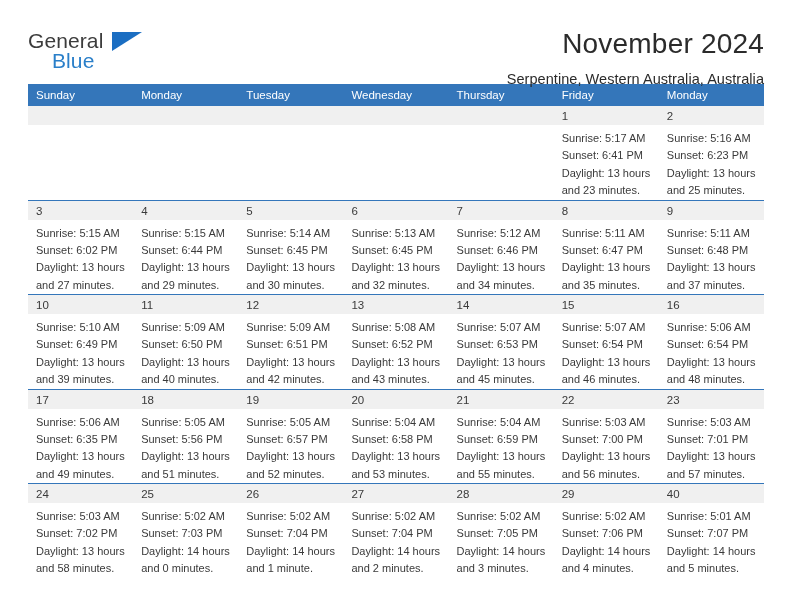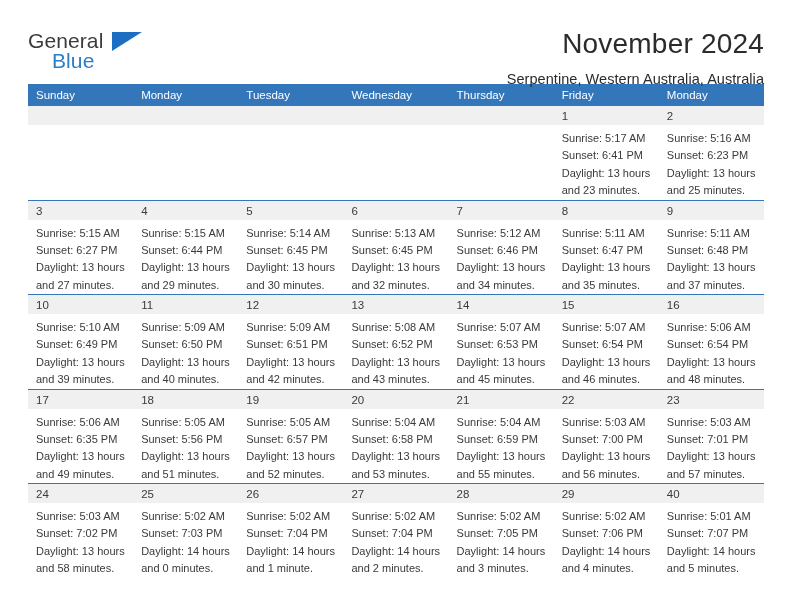--- a/index.html
+++ b/index.html
@@ -219,21 +219,21 @@
               </div>
             </div>
           </td>
         </tr>
         <tr>
           <td>
             <div class="cell">
               <div class="daynum">3</div>
               <div class="details">
                 <div>Sunrise: 5:15 AM</div>
-                <div>Sunset: 6:27 PM</div>
+                <div>Sunset: 6:02 PM</div>
                 <div>Daylight: 13 hours</div>
                 <div>and 27 minutes.</div>
               </div>
             </div>
           </td>
           <td>
             <div class="cell">
               <div class="daynum">4</div>
               <div class="details">
                 <div>Sunrise: 5:15 AM</div>

